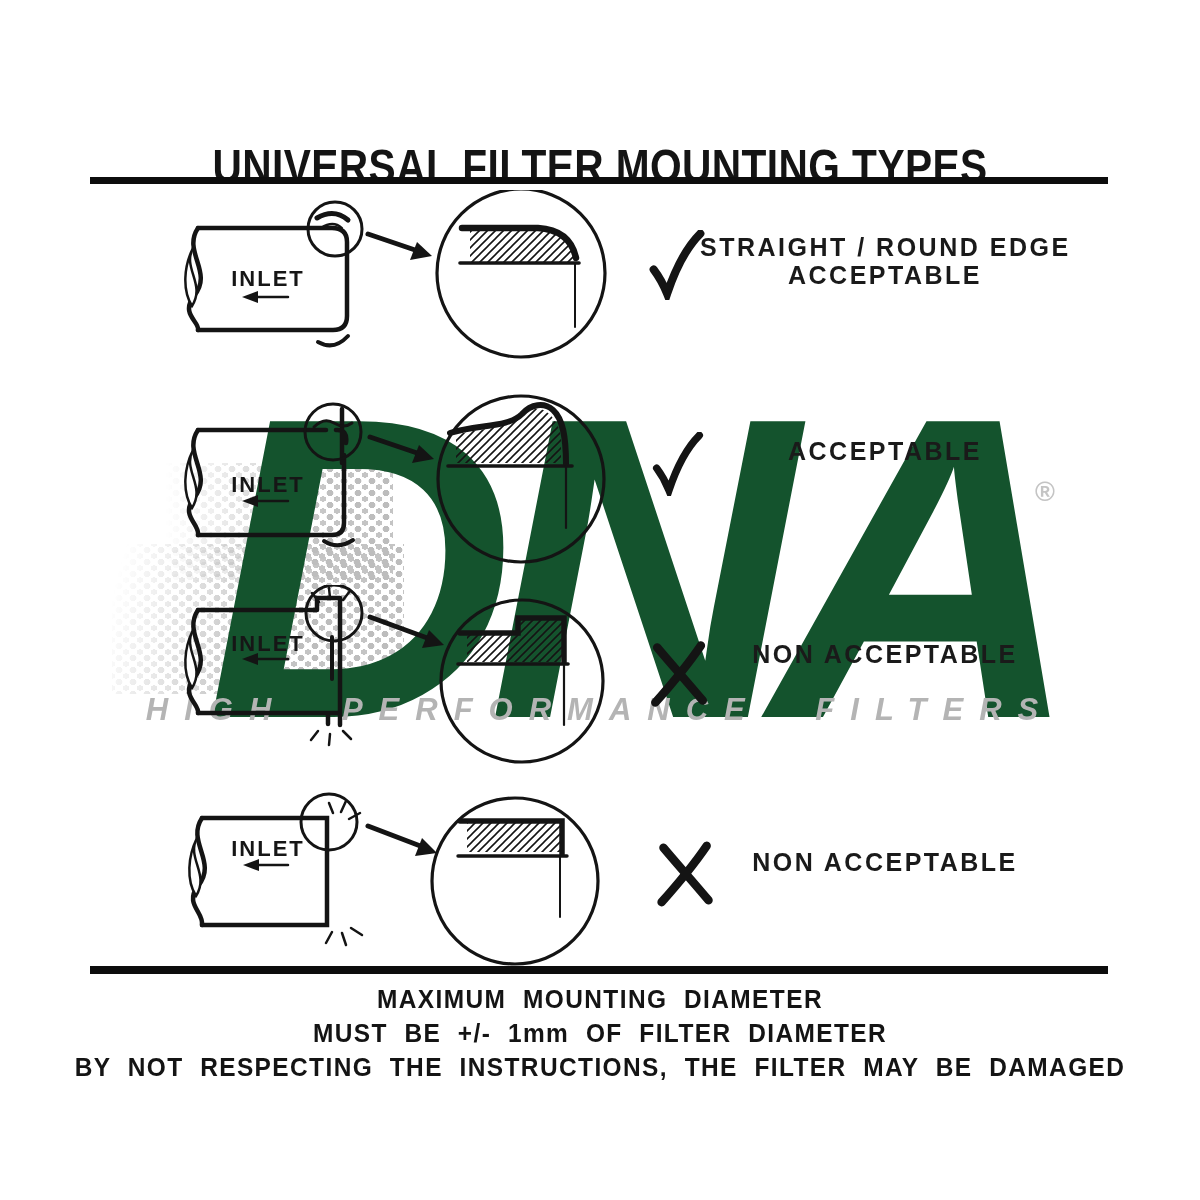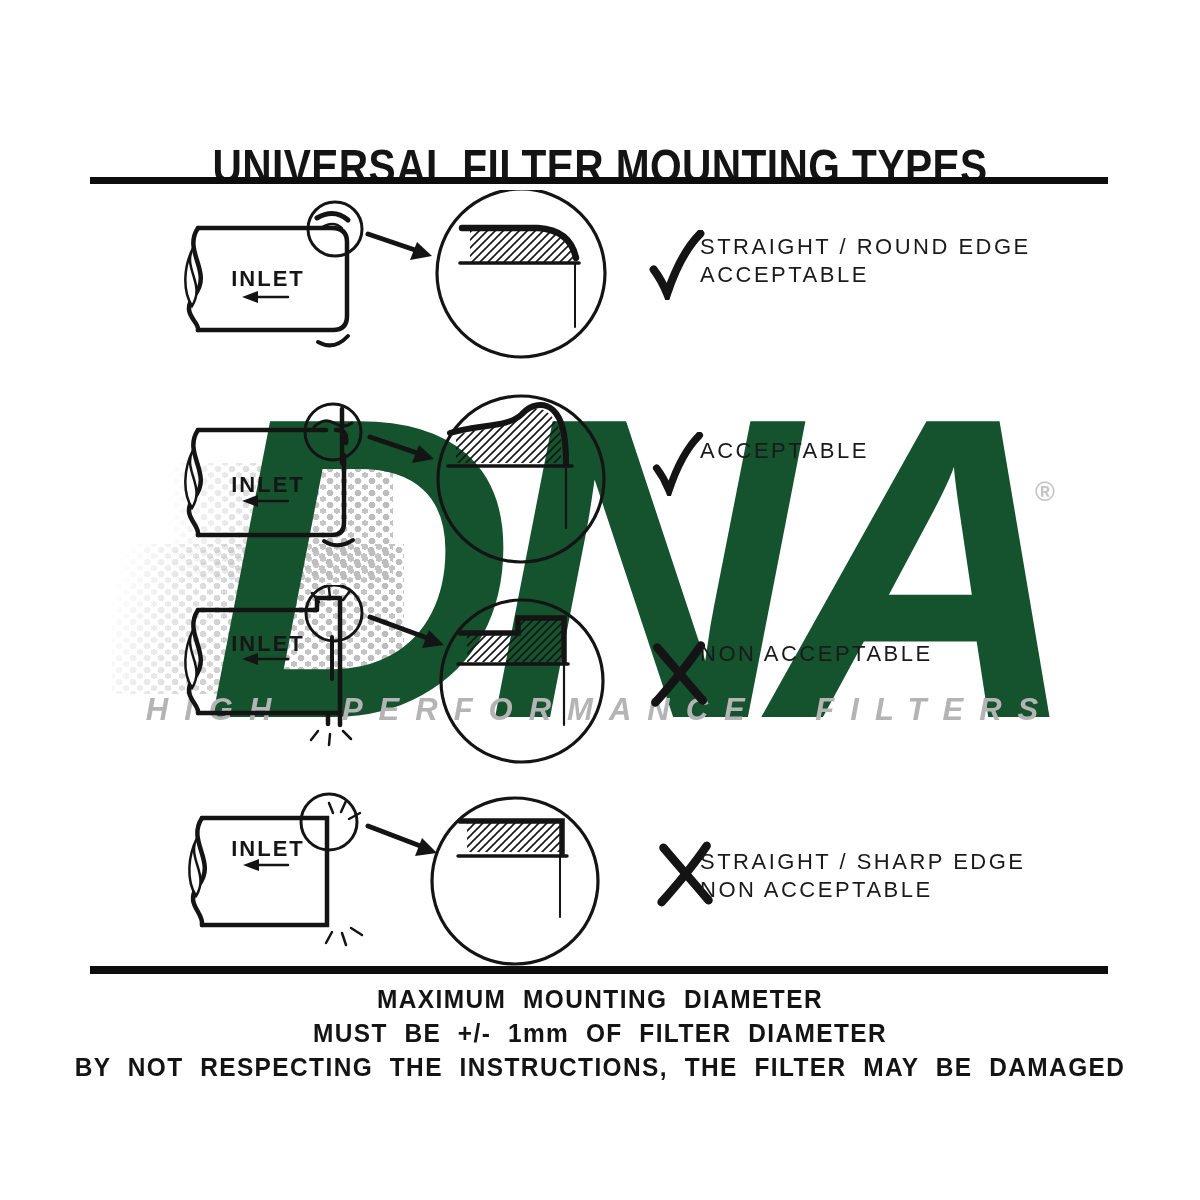--- a/index.html
+++ b/index.html
@@ -45,22 +45,22 @@
     letter-spacing:16px; word-spacing:30px; color:#b4b4b4; white-space:nowrap;
   }
   
   .rowsvg { position:absolute; left:120px; width:560px; z-index:2; }
   .rowsvg text {
     font-family:"Liberation Sans", sans-serif; font-size:22px; font-weight:700;
     letter-spacing:2px; fill:#161616; text-anchor:middle;
   }
   .mark { position:absolute; z-index:3; }
   .vtext {
-    position:absolute; left:700px; width:370px; z-index:3; text-align:left;
-    font-size:22px; line-height:28px; font-weight:400; letter-spacing:2.5px;
+    position:absolute; left:700px; width:370px; z-index:3; text-align:center;
+    font-size:25px; line-height:28px; font-weight:700; letter-spacing:2.5px;
     color:#1a1a1a; white-space:nowrap;
   }
   
   .footer {
     position:absolute; top:982px; left:0; width:1200px; z-index:3; text-align:center;
     font-size:26px; line-height:34px; font-weight:700; letter-spacing:1.5px;
     word-spacing:9px; transform:scaleX(0.94); transform-origin:center;
   }
   .footer div { white-space:nowrap; }
 </style>
@@ -203,21 +203,20 @@
       <line x1="338" y1="70" x2="447" y2="70" stroke-width="3.4"></line>
       <line x1="440" y1="70" x2="440" y2="131" stroke-width="2"></line>
     </g>
     <text x="148" y="70">INLET</text>
   </svg>
   <svg class="mark" style="left:655px; top:837px" width="62" height="74" viewBox="0 0 66 78">
     <path d="M9,11 C25,30 42,49 57,67" fill="none" stroke="#141414" stroke-width="9" stroke-linecap="round"></path>
     <path d="M55,9 C40,31 23,51 7,69" fill="none" stroke="#141414" stroke-width="9" stroke-linecap="round"></path>
   </svg>
   <div class="vtext" style="top:848px">
-    <div>STRAIGHT / SHARP EDGE</div>
     <div>NON ACCEPTABLE</div>
   </div>
 
   <div class="rule rule-bottom"></div>
 
   <div class="footer">
     <div>MAXIMUM MOUNTING DIAMETER</div>
     <div>MUST BE +/- 1mm OF FILTER DIAMETER</div>
     <div>BY NOT RESPECTING THE INSTRUCTIONS, THE FILTER MAY BE DAMAGED</div>
   </div>

